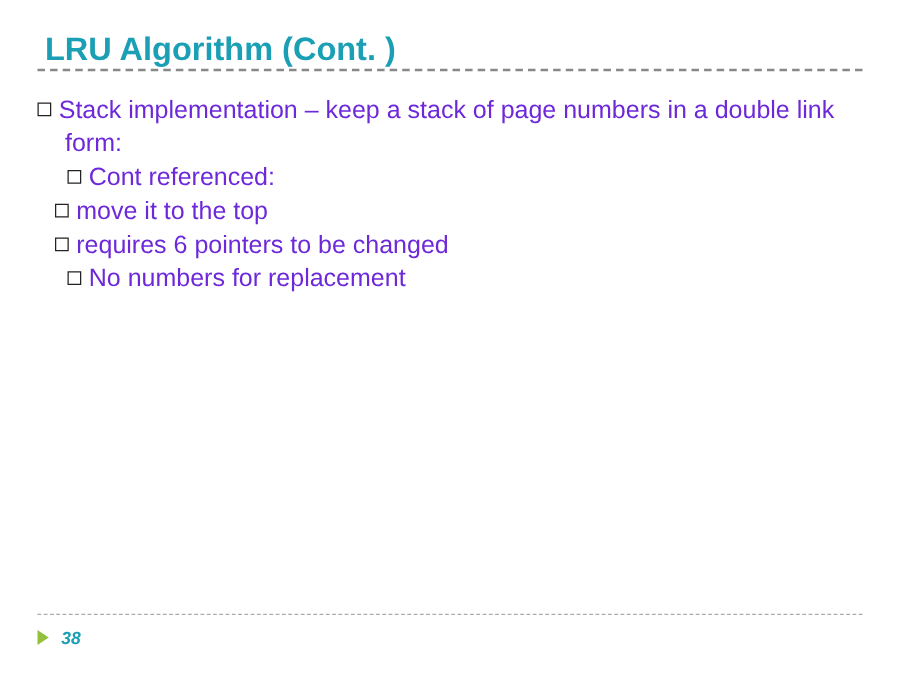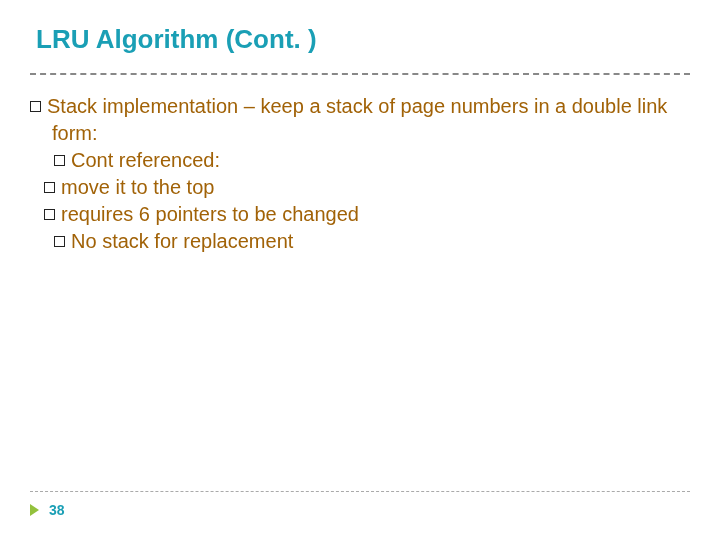--- a/index.html
+++ b/index.html
@@ -14,30 +14,29 @@
     .slide {
       padding: 24px 30px;
       width: 100%;
       height: 100%;
       position: relative;
     }
     .title {
       color: #1a9fb5;
       font-size: 26px;
       font-weight: bold;
-      margin-bottom: 18px;
       margin-left: 6px;
     }
     .divider {
       border-top: 2px dashed #888;
       margin-bottom: 18px;
     }
     .content {
       font-size: 20px;
-      color: #a16207;
+      color: #6d28d9;
       line-height: 1.35;
     }
     .l1 {
       margin-left: 22px;
       text-indent: -22px;
     }
     .l2 {
       margin-left: 46px;
       text-indent: -22px;
     }
@@ -74,20 +73,21 @@
       height: 0;
       border-top: 6px solid transparent;
       border-bottom: 6px solid transparent;
       border-left: 9px solid #93c13d;
       margin-right: 10px;
     }
     .pagenum {
       color: #1a9fb5;
       font-size: 14px;
       font-weight: bold;
+      font-style: italic;
     }
   </style>
 </head>
 <body>
 
 <div class="slide">
   <div class="title">LRU Algorithm (Cont. )</div>
   <div class="divider"></div>
 
   <div class="content">
@@ -97,21 +97,21 @@
     <div class="l2">
       <span class="sq"></span><span>Cont</span><span> referenced:</span>
     </div>
     <div class="l3">
       <span class="sq"></span><span>move</span><span> it to the top</span>
     </div>
     <div class="l3">
       <span class="sq"></span><span>requires</span><span> 6 pointers to be changed</span>
     </div>
     <div class="l2">
-      <span class="sq"></span><span>No</span><span> stack for replacement</span>
+      <span class="sq"></span><span>No</span><span> numbers for replacement</span>
     </div>
   </div>
 
   <div class="footer">
     <div class="footer-divider"></div>
     <div class="footer-row">
       <div class="tri"></div>
       <div class="pagenum">38</div>
     </div>
   </div>

